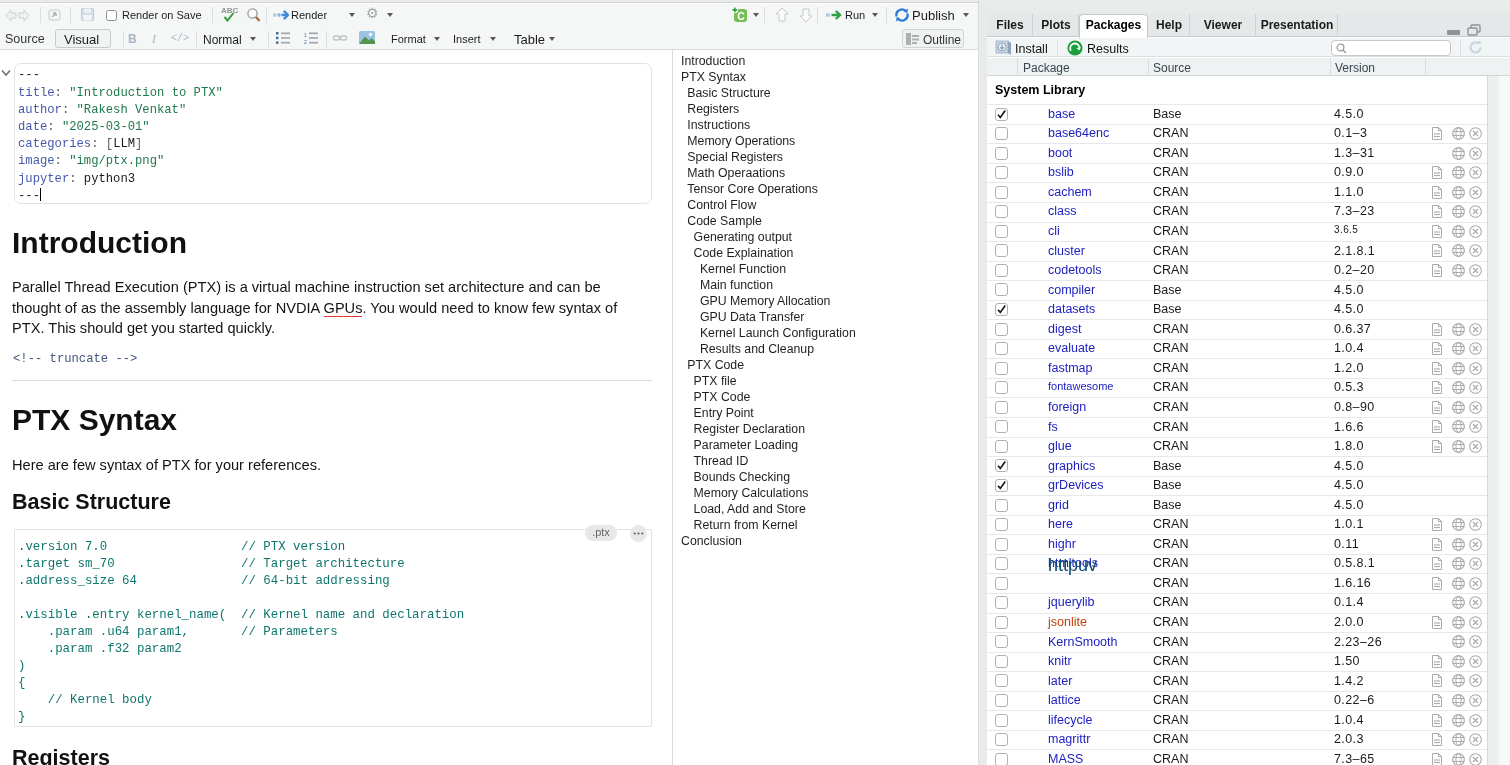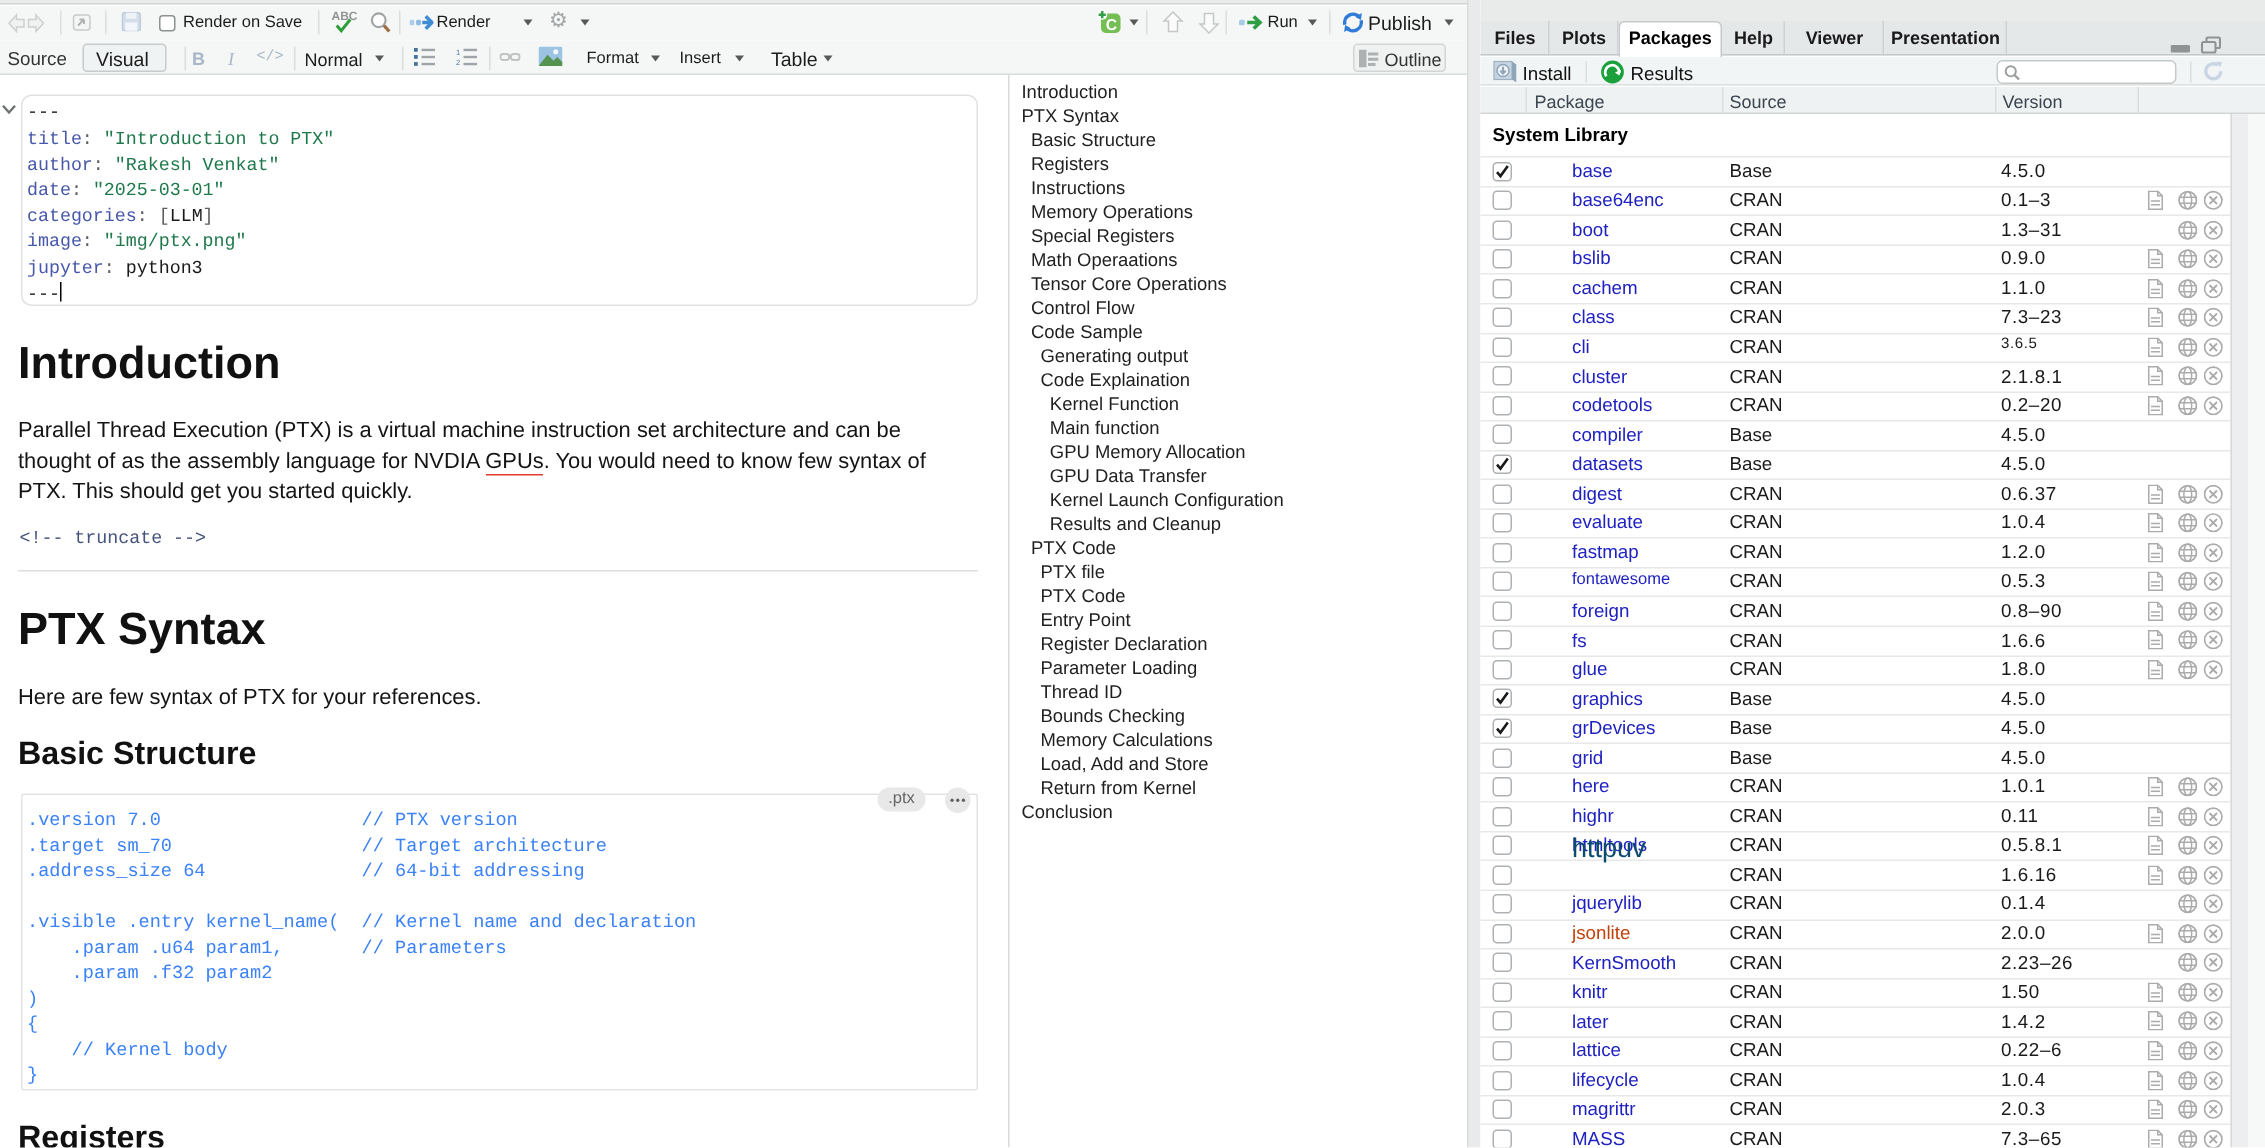--- a/index.html
+++ b/index.html
@@ -148,21 +148,21 @@
 <div class="abs" style="left:12px;top:454.5px;font-size:14.6px;line-height:20.5px;color:#141414">Here are few syntax of PTX for your references.</div>
 <div class="abs" style="left:12px;top:490px;font-size:21.5px;font-weight:bold;color:#111;line-height:24px">Basic Structure</div>
 <div class="abs" style="left:14px;top:529px;width:638px;height:198px;border:1px solid #E3E3E3;border-radius:2px"></div>
 <div class="abs" style="left:585px;top:525px;width:32px;height:16px;background:#E8E8E8;border-radius:8px;font-size:11px;color:#666;text-align:center;line-height:15px">.ptx</div>
 <div class="abs" style="left:630px;top:525px;width:17px;height:17px;background:#E8E8E8;border-radius:9px"></div>
 <svg class="abs" style="left:630px;top:525px" width="17" height="17" viewBox="0 0 17 17">
       <circle cx="4.7" cy="8.5" r="1.1" fill="#606060"></circle>
       <circle cx="8.5" cy="8.5" r="1.1" fill="#606060"></circle>
       <circle cx="12.3" cy="8.5" r="1.1" fill="#606060"></circle>
     </svg>
-<div class="abs mono" style="left:18px;top:538.6px;font-size:12.4px;line-height:17.02px;white-space:pre;color:#3b82f6">.version 7.0                  // PTX version
+<div class="abs mono" style="left:18px;top:538.6px;font-size:12.4px;line-height:17.02px;white-space:pre;color:#0f766e">.version 7.0                  // PTX version
 .target sm_70                 // Target architecture
 .address_size 64              // 64-bit addressing
 
 .visible .entry kernel_name(  // Kernel name and declaration
     .param .u64 param1,       // Parameters
     .param .f32 param2
 )
 {
     // Kernel body
 }</div>

